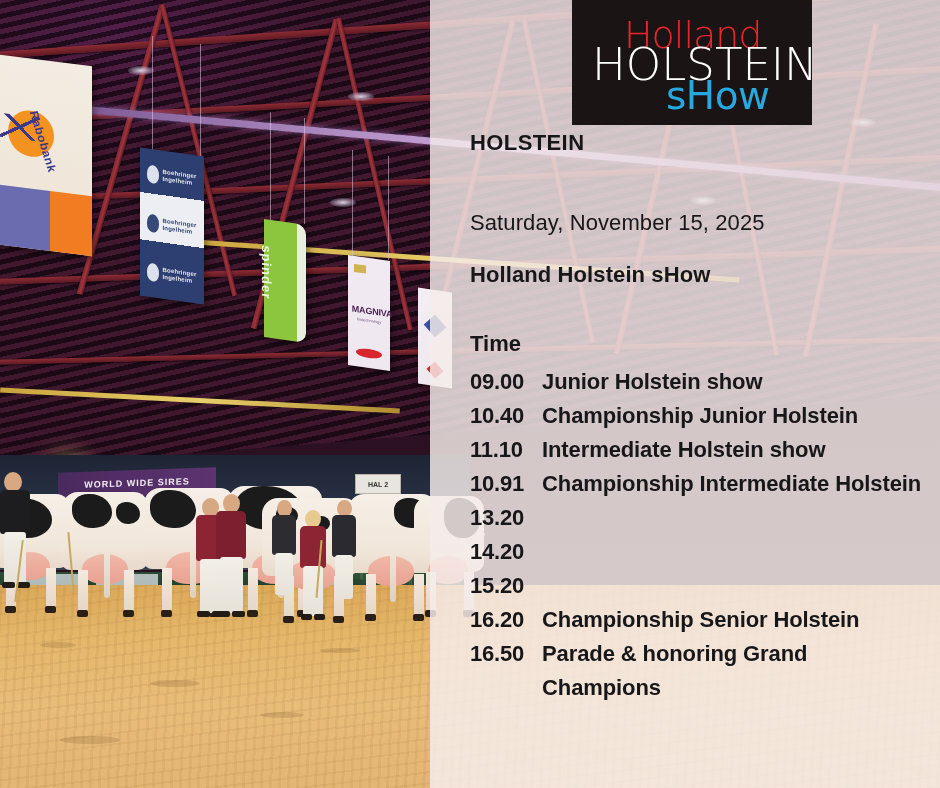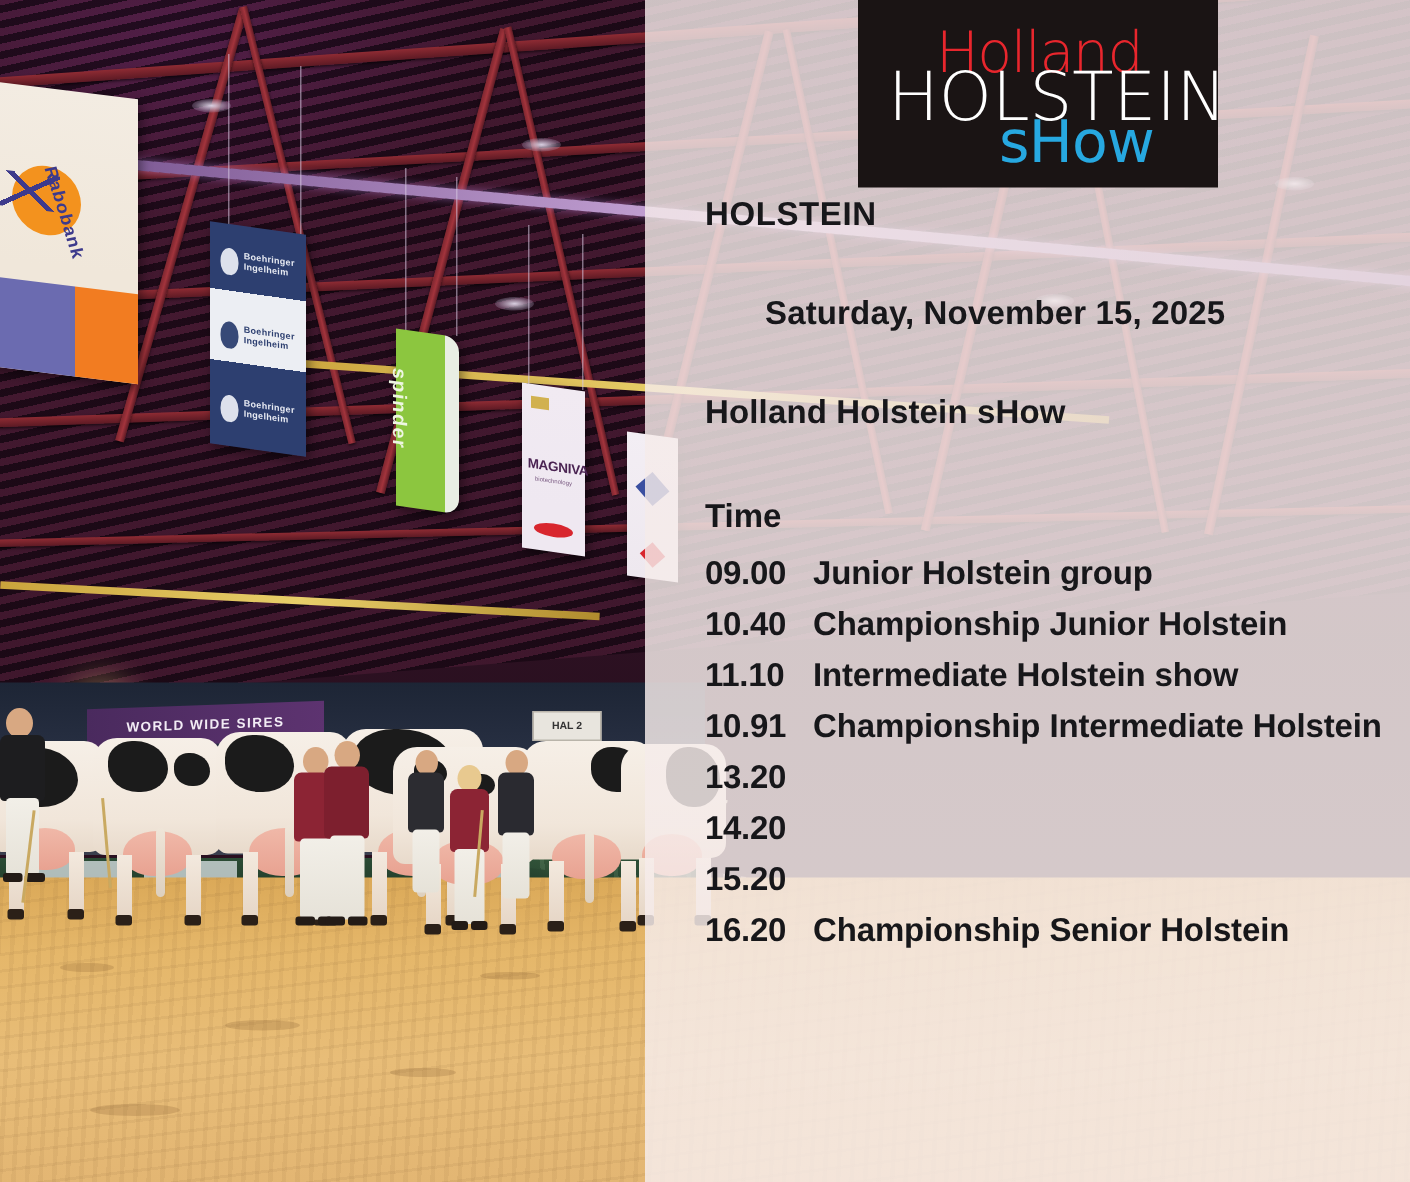--- a/index.html
+++ b/index.html
@@ -239,21 +239,21 @@
     font-family:"DejaVu Sans", sans-serif; font-weight:400;
     letter-spacing:-.5px;
   }
 
   
   .content { position:absolute; left:470px; top:0; width:465px; color:#17171a; }
   .h-program {
     position:absolute; top:130px; font-size:22px; font-weight:bold; letter-spacing:.4px;
   }
   .h-date {
-    position:absolute; top:196px; font-size:22px; font-weight:bold; letter-spacing:.1px;margin-left:40px;
+    position:absolute; top:210px; font-size:22px; font-weight:normal; letter-spacing:.1px;
   }
   .h-event {
     position:absolute; top:262px; font-size:22px; font-weight:bold; letter-spacing:.1px;
   }
   .h-time {
     position:absolute; top:331px; font-size:22px; font-weight:bold;
   }
   .sched { position:absolute; top:365px; left:0; width:465px; }
   .row { display:flex; align-items:flex-start; height:34px; }
   .row.tall { height:auto; }
@@ -514,21 +514,21 @@
 
   <div class="content">
     <div class="h-program">HOLSTEIN</div>
     <div class="h-date">Saturday, November 15, 2025</div>
     <div class="h-event">Holland Holstein sHow</div>
     <div class="h-time">Time</div>
 
     <div class="sched">
       <div class="row">
         <div class="r-time">09.00</div>
-        <div class="r-desc">Junior Holstein group</div>
+        <div class="r-desc">Junior Holstein show</div>
       </div>
       <div class="row">
         <div class="r-time">10.40</div>
         <div class="r-desc">Championship Junior Holstein</div>
       </div>
       <div class="row">
         <div class="r-time">11.10</div>
         <div class="r-desc">Intermediate Holstein show</div>
       </div>
       <div class="row tall">
@@ -541,16 +541,20 @@
       <div class="row">
         <div class="r-time">14.20</div>
       </div>
       <div class="row tall">
         <div class="r-time">15.20</div>
       </div>
       <div class="row">
         <div class="r-time">16.20</div>
         <div class="r-desc">Championship Senior Holstein</div>
       </div>
+      <div class="row tall">
+        <div class="r-time">16.50</div>
+        <div class="r-desc" style="width:340px;">Parade &amp; honoring Grand Champions</div>
+      </div>
     </div>
   </div>
 
 </div>
 
 </body></html>

